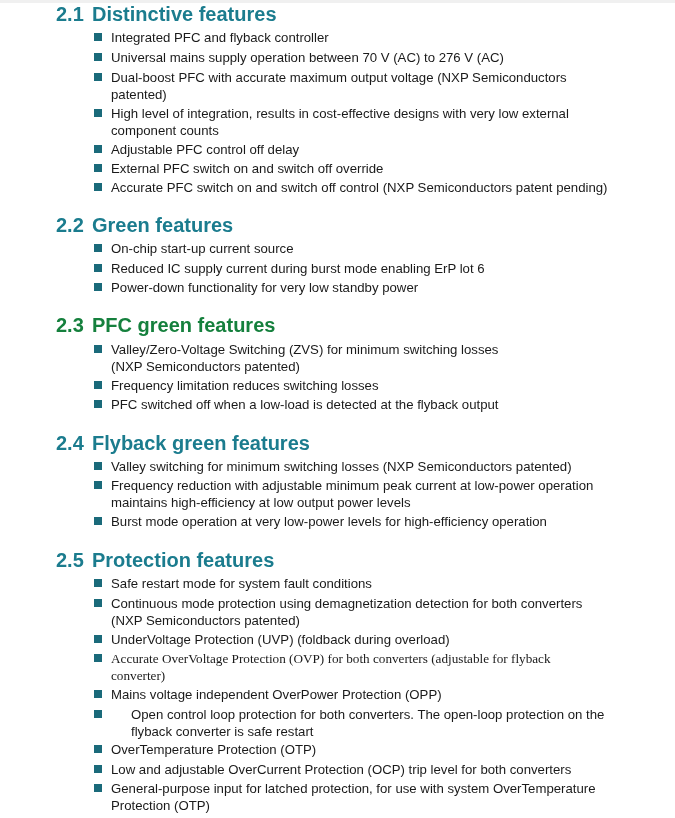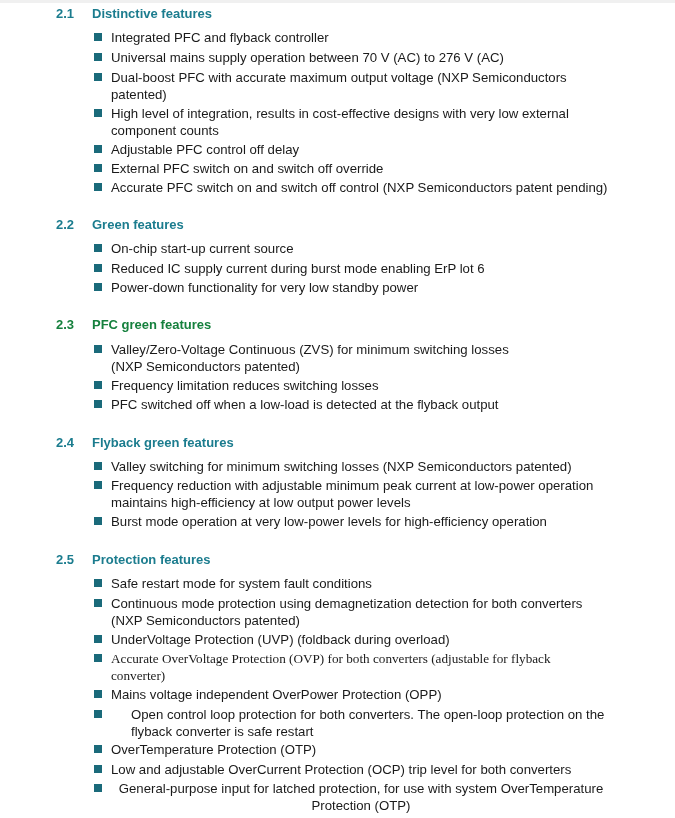--- a/index.html
+++ b/index.html
@@ -7,21 +7,21 @@
     width: 675px; height: 818px; overflow: hidden; position: relative;
     font-family: "Liberation Sans", sans-serif; color: #1a1a1a;
   }
   .topline {
     position: absolute; left: 0; top: 0; width: 675px; height: 3px; background: #f0f0f0;
   }
   .doc { position: absolute; left: 0; top: 0; width: 675px; }
   .section { position: absolute; left: 0; width: 675px; }
   .sec-head {
     position: absolute; left: 56px; top: 0; height: 22px;
-    font-size: 13px; font-weight: bold; color: #1b7c8e; white-space: nowrap;
+    font-size: 20px; font-weight: bold; color: #1b7c8e; white-space: nowrap;
     line-height: 22px;
   }
   .sec-num { display: inline-block; width: 36px; }
   .sec-title { display: inline-block; }
   ul.items { list-style: none; margin: 0; padding: 0; position: absolute; left: 94px; top: 0; width: 560px; }
   li.item { position: absolute; left: 0; width: 560px; font-size: 13.2px; line-height: 17px; }
   .bullet {
     position: absolute; left: 0; top: 4px; width: 8px; height: 8px; background: #1a6a7a;
   }
   .item-text { position: absolute; left: 17px; top: 0; width: 540px; white-space: normal; }
@@ -89,21 +89,21 @@
     </ul>
   </div>
 
   <div class="section" style="top:314px;">
     <div class="sec-head" style="color: #15803d;">
       <span class="sec-num">2.3</span><span class="sec-title">PFC green features</span>
     </div>
     <ul class="items">
       <li class="item" style="top:27px;">
           <span class="bullet"></span>
-          <span class="item-text" style="width:410px;">Valley/Zero-Voltage Continuous (ZVS) for minimum switching losses (NXP Semiconductors patented)</span>
+          <span class="item-text" style="width:410px;">Valley/Zero-Voltage Switching (ZVS) for minimum switching losses (NXP Semiconductors patented)</span>
         </li>
       <li class="item" style="top:63px;">
           <span class="bullet"></span>
           <span class="item-text">Frequency limitation reduces switching losses</span>
         </li>
       <li class="item" style="top:82px;">
           <span class="bullet"></span>
           <span class="item-text">PFC switched off when a low-load is detected at the flyback output</span>
         </li>
     </ul>
@@ -161,18 +161,18 @@
       <li class="item" style="top:192px;">
           <span class="bullet"></span>
           <span class="item-text">OverTemperature Protection (OTP)</span>
         </li>
       <li class="item" style="top:212px;">
           <span class="bullet"></span>
           <span class="item-text">Low and adjustable OverCurrent Protection (OCP) trip level for both converters</span>
         </li>
       <li class="item" style="top:231px;">
           <span class="bullet"></span>
-          <span class="item-text" style="width:500px;text-align:center;">General-purpose input for latched protection, for use with system OverTemperature Protection (OTP)</span>
+          <span class="item-text" style="width:500px;">General-purpose input for latched protection, for use with system OverTemperature Protection (OTP)</span>
         </li>
     </ul>
   </div>
 
 </div>
 
 </body></html>

